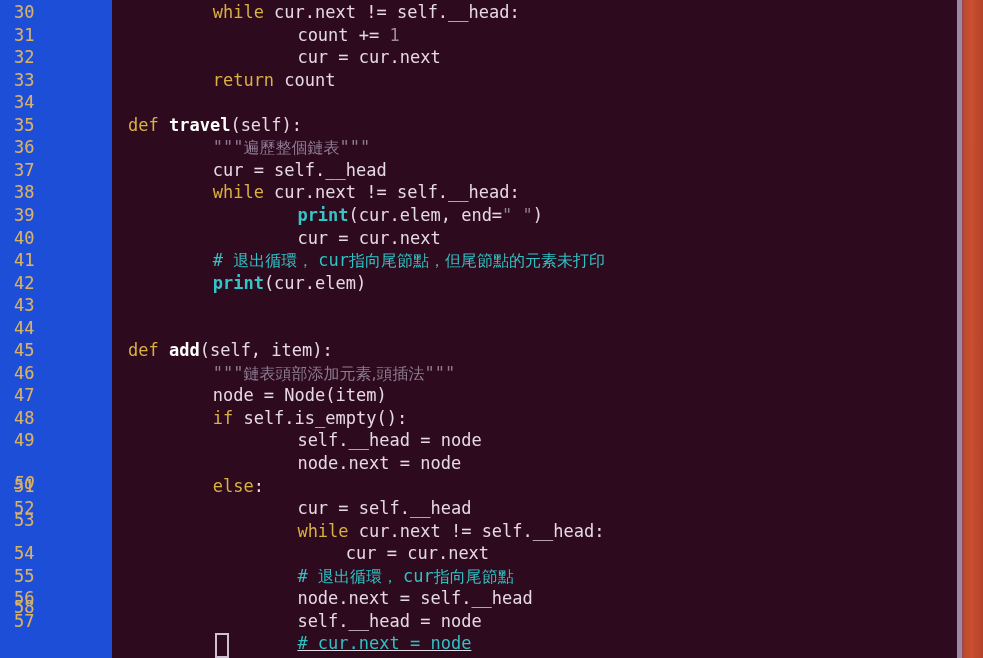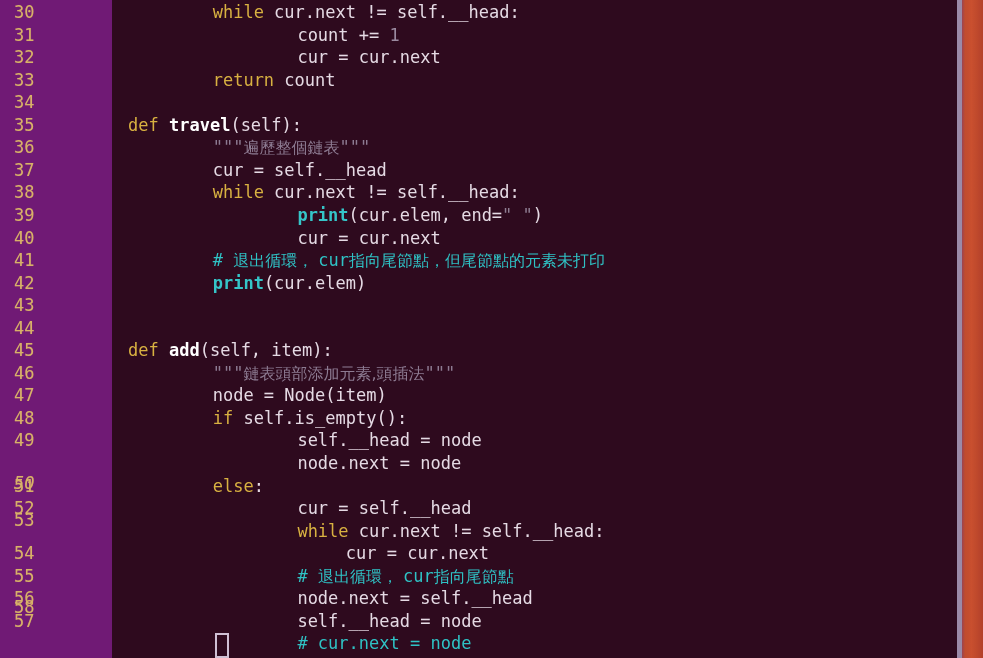--- a/index.html
+++ b/index.html
@@ -21,21 +21,21 @@
     left: 0; top: 0;
     width: 4px; height: 658px;
     background: #4a1030;
   }
   
   .gutter {
     position: absolute;
     left: 0; top: 0;
     width: 112px;
     height: 658px;
-    background: #701a75;
+    background: #1d4ed8;
   }
   .gutter-line {
     position: absolute;
     left: 0;
     width: 96px;
     text-align: left;
     padding-left: 14px;
     box-sizing: border-box;
     color: #d8b168;
     font-size: 17px;
@@ -165,21 +165,21 @@
       <div class="code-line" style="top: 406.9px; left: 212.7px;"><span class="tok kw">if</span><span class="tok plain"> self.is_empty():</span></div>
       <div class="code-line" style="top: 429.45px; left: 297.4px;"><span class="tok plain">self.__head = node</span></div>
       <div class="code-line" style="top: 452px; left: 297.4px;"><span class="tok plain">node.next = node</span></div>
       <div class="code-line" style="top: 474.55px; left: 212.7px;"><span class="tok kw">else</span><span class="tok plain">:</span></div>
       <div class="code-line" style="top: 497.1px; left: 297.4px;"><span class="tok plain">cur = self.__head</span></div>
       <div class="code-line" style="top: 519.65px; left: 297.4px;"><span class="tok kw">while</span><span class="tok plain"> cur.next != self.__head:</span></div>
       <div class="code-line" style="top: 542.2px; left: 345.8px;"><span class="tok plain">cur = cur.next</span></div>
       <div class="code-line" style="top: 587.3px; left: 297.4px;"><span class="tok plain">node.next = self.__head</span></div>
       <div class="code-line" style="top: 564.75px; left: 297.4px;"><span class="tok cmt"># </span><span class="tok cmt cjk">退出循環， </span><span class="tok cmt">cur</span><span class="tok cmt cjk">指向尾節點</span></div>
       <div class="code-line" style="top: 609.85px; left: 297.4px;"><span class="tok plain">self.__head = node</span></div>
-      <div class="code-line" style="top: 632.4px; left: 297.4px;"><span class="tok cmt"># cur.next = node</span></div>
+      <div class="code-line" style="top: 632.4px; left: 297.4px; text-decoration: underline;"><span class="tok cmt"># cur.next = node</span></div>
     </div>
 
   <div class="cursor" id="cursor" style="left: 215px; top: 633px; width: 14px; height: 25px;"></div>
 
   <div class="scroll-divider"></div>
   <div class="scroll-track">
     <div class="scroll-track-inner"></div>
   </div>
   <div class="scroll-thumb" id="thumb" style="top: 0px; height: 658px;"></div>
 

